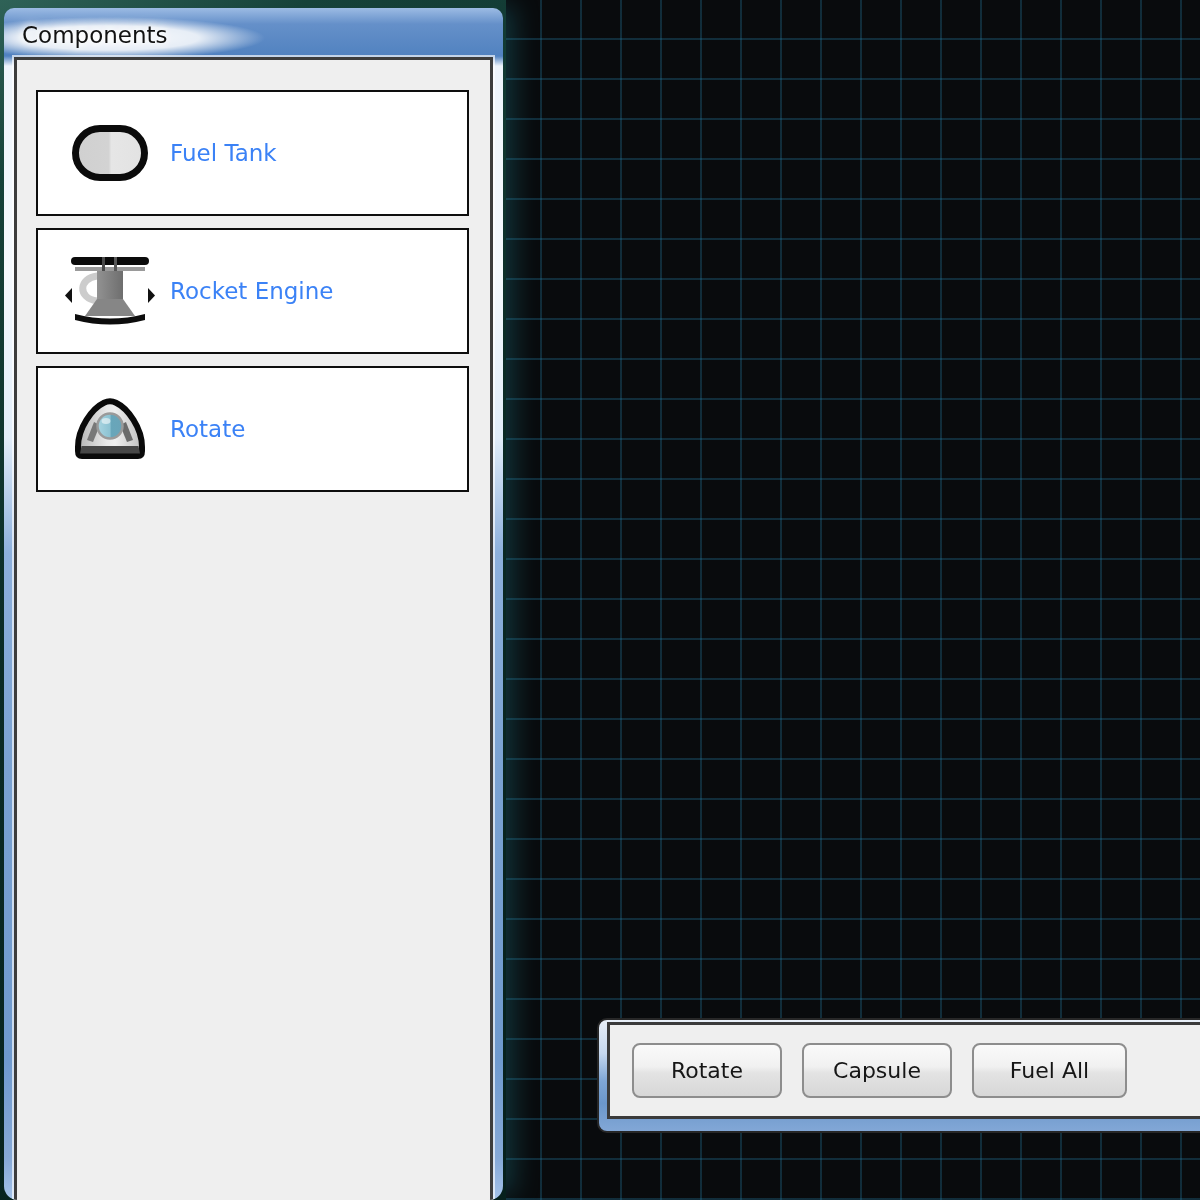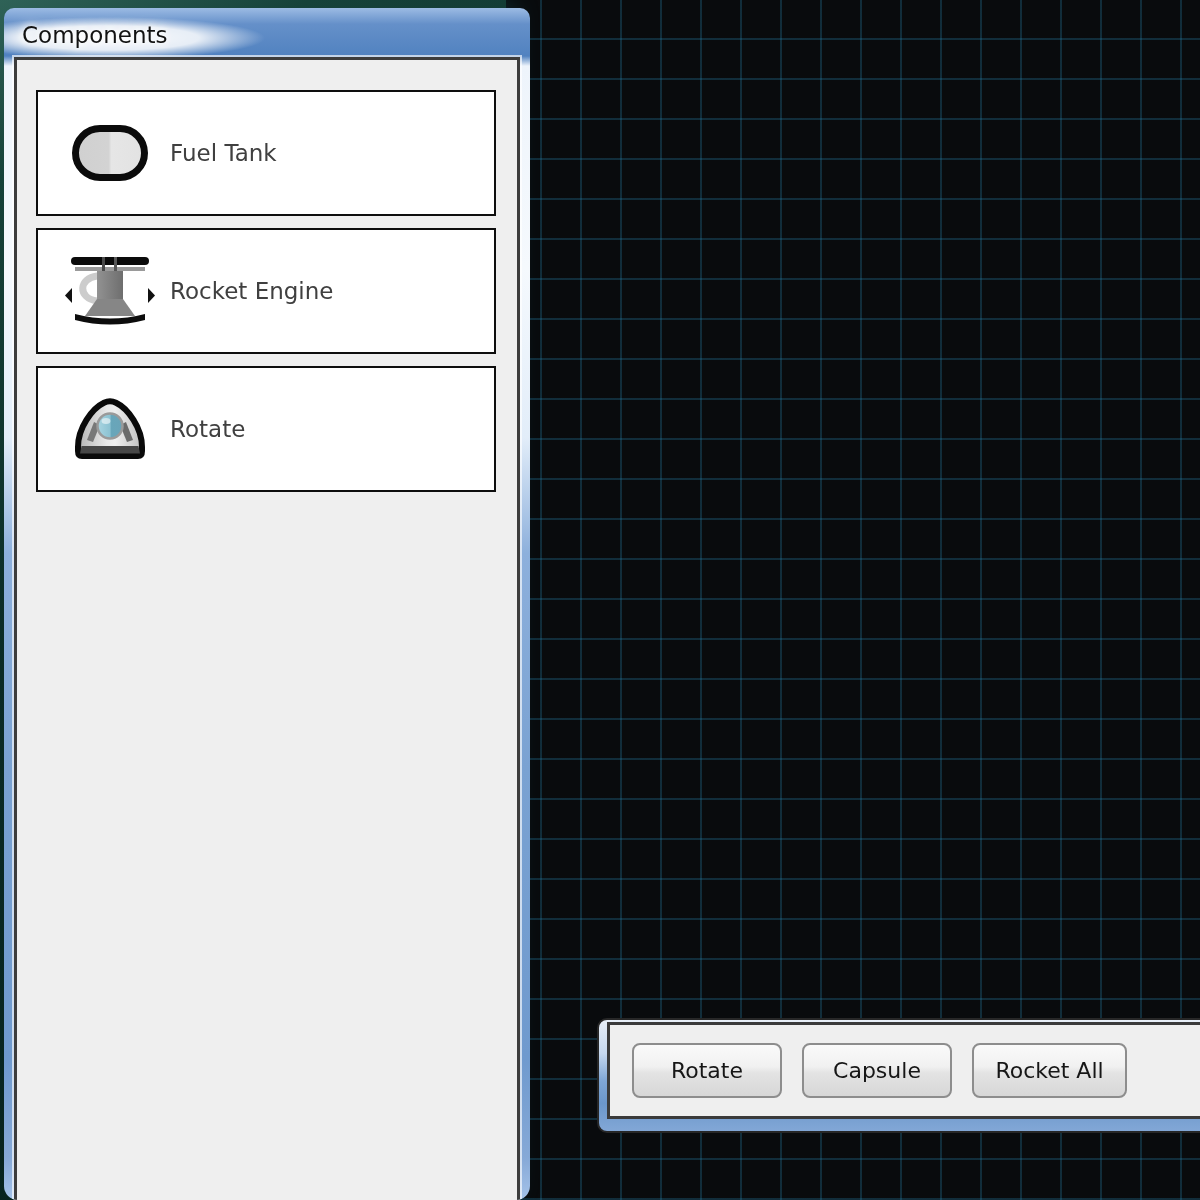--- a/index.html
+++ b/index.html
@@ -26,21 +26,20 @@
     box-shadow:14px 0 24px -6px rgba(35,150,165,.30);
   }
   .palette-frame{
     position:relative;width:100%;height:100%;
     border-radius:10px 10px 14px 14px;overflow:hidden;
     background:linear-gradient(to bottom,
       #9cbbe4 0px,#6590c9 16px,#5182c0 48px,
       #eef4fb 58px,#f5f9fd 260px,#e2edf9 430px,
       #8db0dc 545px,#7aa2d2 760px,#6f9ace 1050px,
       #86a9d7 1150px,#a3c1e8 1190px);
-    padding-left:27px;
   }
   .title-glow{
     position:absolute;left:0;top:0;width:440px;height:58px;pointer-events:none;
     background:radial-gradient(ellipse 200px 27px at 105px 30px,
       rgba(255,255,255,.98) 0%, rgba(255,255,255,.85) 45%, rgba(255,255,255,0) 78%);
   }
   .palette-title{
     position:absolute;left:18px;top:14px;font-size:23px;color:#121212;
     text-shadow:0 0 6px #fff,0 0 10px #fff,0 0 18px rgba(255,255,255,.9);
   }
@@ -50,21 +49,21 @@
     border:3px solid #3d3d3d;
     box-shadow:0 0 0 2px rgba(255,255,255,.65);
     padding:30px 21px 0 19px;
   }
   .component-item{
     height:122px;background:#ffffff;border:2px solid #0e0e0e;
     margin-bottom:12px;display:flex;align-items:center;cursor:pointer;
   }
   .item-icon{width:92px;display:flex;justify-content:center;align-items:center;
     margin-left:26px;margin-right:14px;flex:0 0 auto;}
-  .item-label{font-size:23px;color:#404040;}
+  .item-label{font-size:23px;color:#3b82f6;}
   
   .toolbar{
     position:absolute;left:597px;top:1018px;width:629px;height:115px;
     box-sizing:border-box;border-radius:10px;border:2px solid #272727;
     background:linear-gradient(to bottom,
       #e8eff8 0%,#c6d8ee 30%,#7fa6d5 55%,#6b97cb 75%,#82a7d6 100%);
   }
   .toolbar-inner{
     position:absolute;left:8px;right:10px;top:2px;height:97px;
     box-sizing:border-box;background:#efefef;border:3px solid #3a3a3a;
@@ -161,15 +160,15 @@
       </div>
 
     </div>
   </div>
 </div>
 
 <div class="toolbar">
   <div class="toolbar-inner">
     <button class="tool-button">Rotate</button>
     <button class="tool-button">Capsule</button>
-    <button class="tool-button wide">Rocket All</button>
+    <button class="tool-button wide">Fuel All</button>
   </div>
 </div>
 
 </body></html>

